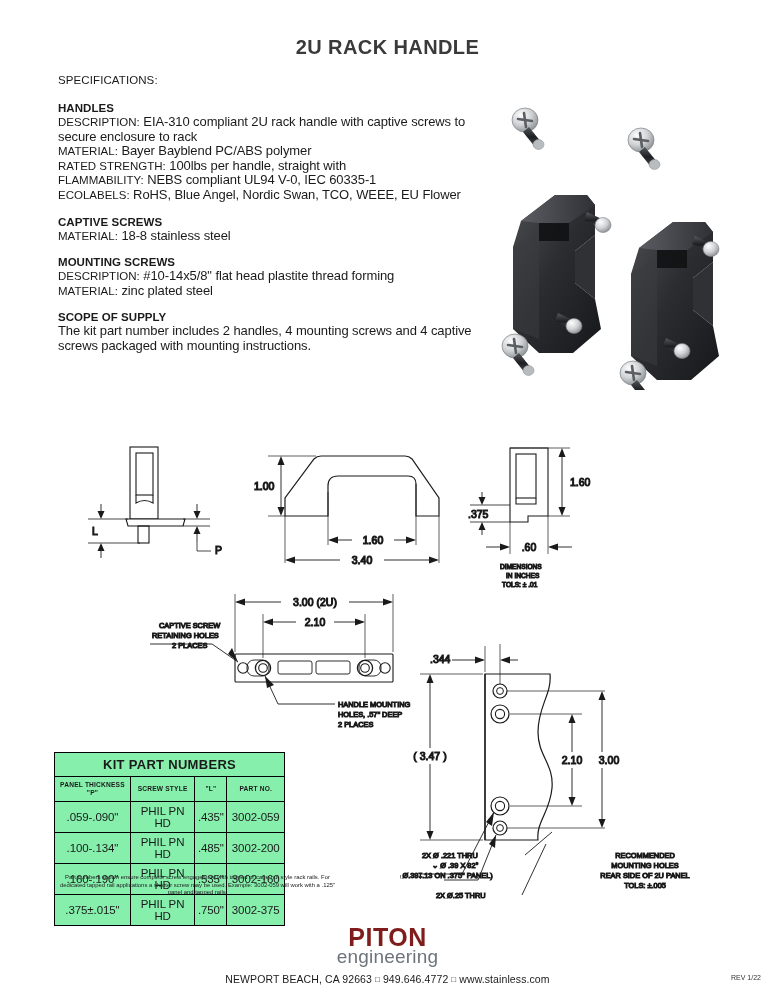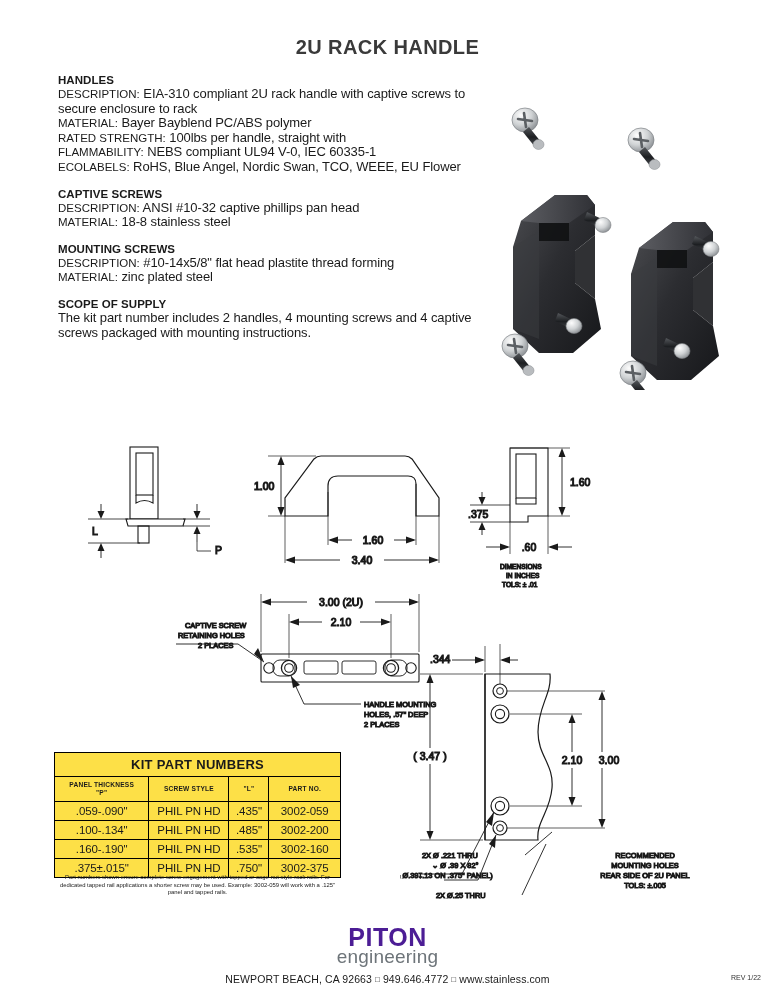--- a/index.html
+++ b/index.html
@@ -34,39 +34,39 @@
   .photo { position:absolute; left:483px; top:98px; width:250px; height:292px; }
 
   
   .draw { position:absolute; }
   .dim { font-size:10.5px; fill:#1a1a1a; font-family:"Liberation Sans", sans-serif; }
   .dimsm { font-size:6.6px; fill:#1a1a1a; font-family:"Liberation Sans", sans-serif; }
   .note { font-size:7.4px; fill:#1a1a1a; font-family:"Liberation Sans", sans-serif; }
 
   
   .kit-table {
-    position:absolute; left:54px; top:752px; width:287px;
-    border-collapse:collapse; background:#fde047;
+    position:absolute; left:54px; top:752px; width:231px;
+    border-collapse:collapse; background:#86efac;
   }
   .kit-table td, .kit-table th { border:1.2px solid #000; }
   .kit-title {
     text-align:center; font-size:13px; font-weight:bold; padding:4px 0 4px;
     letter-spacing:.3px;
   }
   .kit-colhead { text-align:center; font-size:6.6px; font-weight:bold; padding:4px 2px; line-height:8px; letter-spacing:.2px; }
   .kit-cell { text-align:center; font-size:11.5px; padding:3px 2px; letter-spacing:-.1px; }
   .foot-note {
     position:absolute; left:54px; top:874px; width:287px;
     font-size:5.9px; line-height:7.6px; text-align:center; color:#222;
   }
 
   
   .logo { position:absolute; left:0; top:925px; width:775px; text-align:center; }
   .logo-piton {
-    font-size:25px; font-weight:bold; color:#4c1d95; letter-spacing:.5px;
+    font-size:25px; font-weight:bold; color:#7f1d1d; letter-spacing:.5px;
     line-height:24px; display:block;
   }
   .logo-eng {
     font-size:19px; color:#6d7479; letter-spacing:.2px; line-height:20px; display:block;
     margin-top:-2px;
   }
   .footer-addr {
     position:absolute; left:0; top:973px; width:775px; text-align:center;
     font-size:10.5px; color:#1a1a1a; letter-spacing:.1px;
   }
@@ -74,33 +74,33 @@
   .rev { position:absolute; right:14px; top:974px; font-size:7px; color:#333; }
 </style>
 </head>
 <body>
 
 <div class="page">
 
   <div class="title">2U RACK HANDLE</div>
 
   <div class="specs">
+    <div class="spec-lead">SPECIFICATIONS:</div>
 
     <div class="spec-group">
       <div class="spec-head">HANDLES</div>
       <div class="spec-line wrap"><span class="spec-key">DESCRIPTION:</span> <span>EIA-310 compliant 2U rack handle with captive screws to secure enclosure to rack</span></div>
       <div class="spec-line"><span class="spec-key">MATERIAL:</span> <span>Bayer Bayblend PC/ABS polymer</span></div>
       <div class="spec-line"><span class="spec-key">RATED STRENGTH:</span> <span>100lbs per handle, straight with</span></div>
       <div class="spec-line"><span class="spec-key">FLAMMABILITY:</span> <span>NEBS compliant UL94 V-0, IEC 60335-1</span></div>
       <div class="spec-line wrap"><span class="spec-key">ECOLABELS:</span> <span>RoHS, Blue Angel, Nordic Swan, TCO, WEEE, EU Flower</span></div>
     </div>
 
     <div class="spec-group">
       <div class="spec-head">CAPTIVE SCREWS</div>
-      <div class="spec-line"><span class="spec-key">DESCRIPTION:</span> <span>ANSI #10-32 captive phillips pan head</span></div>
       <div class="spec-line"><span class="spec-key">MATERIAL:</span> <span>18-8 stainless steel</span></div>
     </div>
 
     <div class="spec-group">
       <div class="spec-head">MOUNTING SCREWS</div>
       <div class="spec-line"><span class="spec-key">DESCRIPTION:</span> <span>#10-14x5/8" flat head plastite thread forming</span></div>
       <div class="spec-line"><span class="spec-key">MATERIAL:</span> <span>zinc plated steel</span></div>
     </div>
 
     <div class="spec-group">
@@ -278,21 +278,21 @@
       <path d="M88,115 L98,111.5 L98,118.5 Z" fill="#1a1a1a" stroke="none"></path>
       <rect x="54" y="107" width="30" height="15" fill="#fff" stroke="none"></rect>
       <text class="dim" x="69" y="119" text-anchor="middle">.60</text>
 
       <text class="dimsm" x="40" y="137">DIMENSIONS</text>
       <text class="dimsm" x="46" y="146">IN INCHES</text>
       <text class="dimsm" x="42" y="155">TOLS: ± .01</text>
     </svg>
   </div>
 
-  <div class="draw" style="left:150px; top:592px;margin-left:26px;">
+  <div class="draw" style="left:150px; top:592px;">
     <svg width="310" height="150" viewBox="0 0 310 150" xmlns="http://www.w3.org/2000/svg" stroke="#1a1a1a" fill="none" stroke-width="1.1">
 
       <rect x="85" y="62" width="158" height="28" rx="1"></rect>
       <rect x="97" y="68" width="22" height="16" rx="7" stroke-width=".9"></rect>
       <rect x="209" y="68" width="22" height="16" rx="7" stroke-width=".9"></rect>
       <rect x="128" y="69" width="34" height="13" rx="2" stroke-width=".9"></rect>
       <rect x="166" y="69" width="34" height="13" rx="2" stroke-width=".9"></rect>
 
       <circle cx="93" cy="76" r="5.2" stroke-width="1.1"></circle>
       <circle cx="235" cy="76" r="5.2" stroke-width="1.1"></circle>

